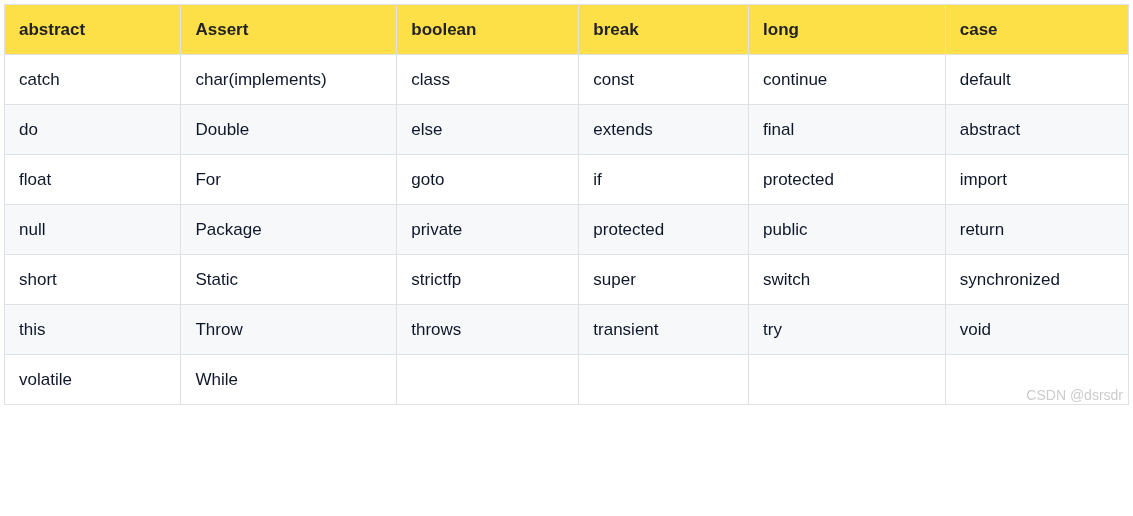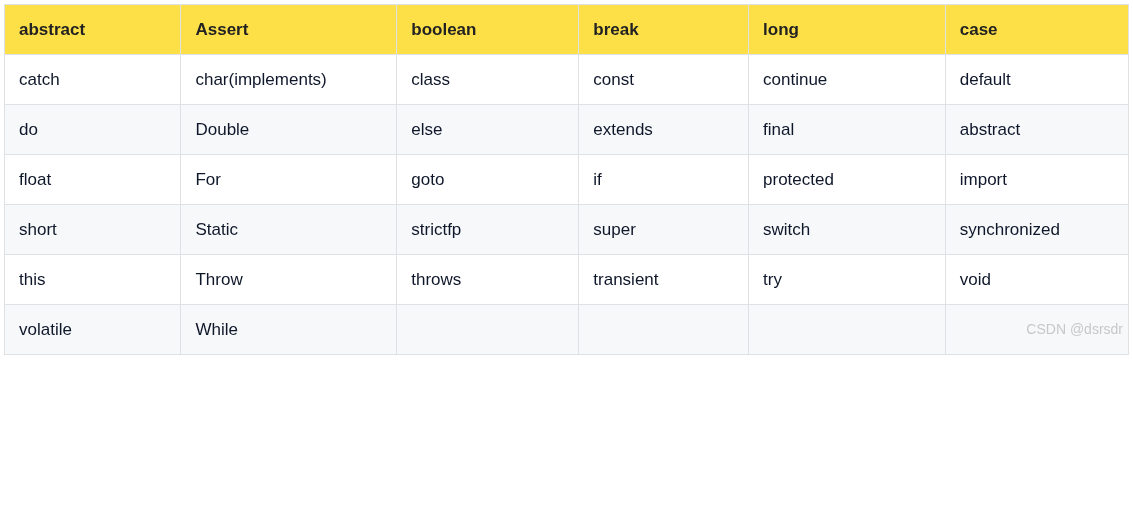--- a/index.html
+++ b/index.html
@@ -42,21 +42,21 @@
     }
     tbody tr:nth-child(even) td {
       background: #f6f8fa;
     }
     tbody tr:nth-child(odd) td {
       background: #ffffff;
     }
     .watermark {
       position: absolute;
       right: 10px;
-      bottom: 22px;
+      bottom: 6px;
       font-size: 14px;
       color: rgba(140,140,140,0.45);
       pointer-events: none;
       user-select: none;
     }
   </style>
 </head>
 <body>
 
 <table>
@@ -97,20 +97,28 @@
     </tr>
     <tr>
       <td>float</td>
       <td>For</td>
       <td>goto</td>
       <td>if</td>
       <td>protected</td>
       <td>import</td>
     </tr>
     <tr>
+      <td>null</td>
+      <td>Package</td>
+      <td>private</td>
+      <td>protected</td>
+      <td>public</td>
+      <td>return</td>
+    </tr>
+    <tr>
       <td>short</td>
       <td>Static</td>
       <td>strictfp</td>
       <td>super</td>
       <td>switch</td>
       <td>synchronized</td>
     </tr>
     <tr>
       <td>this</td>
       <td>Throw</td>

